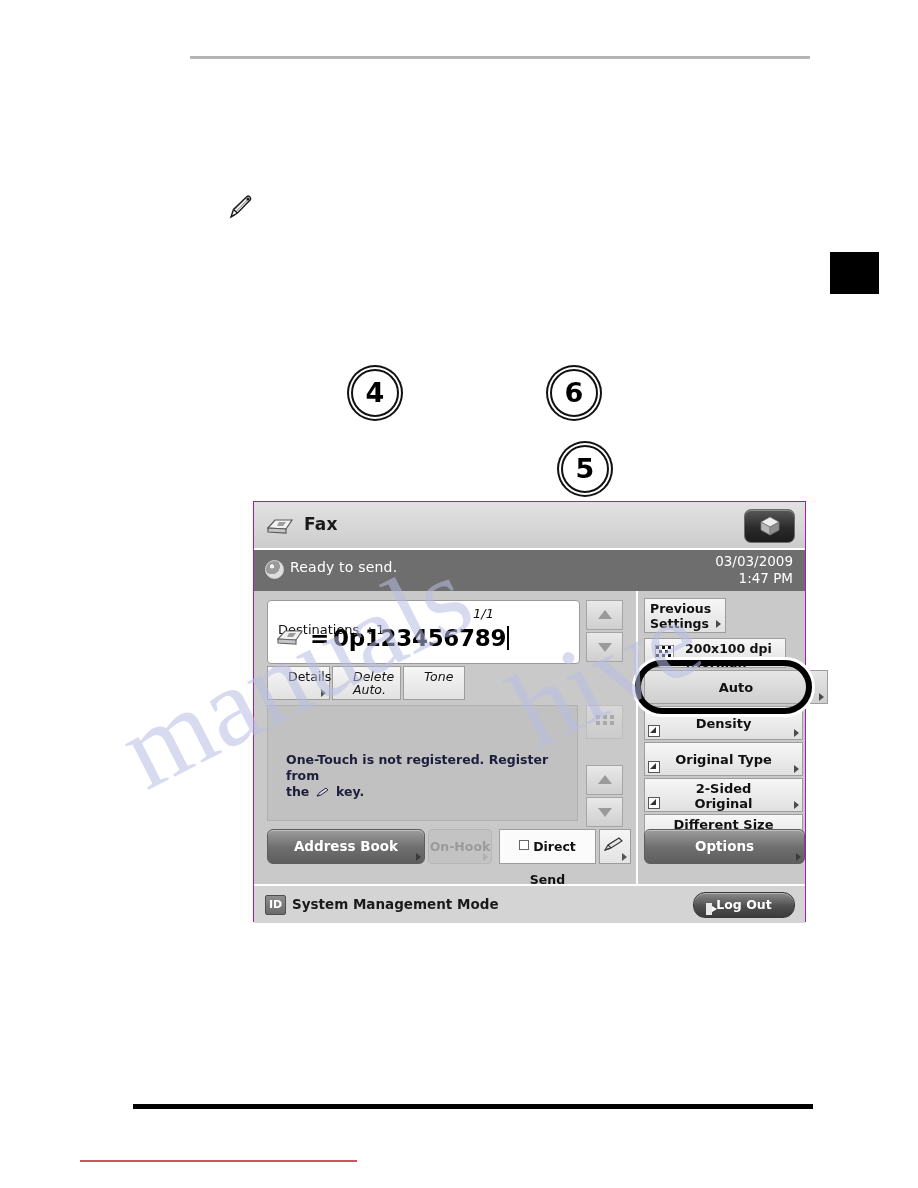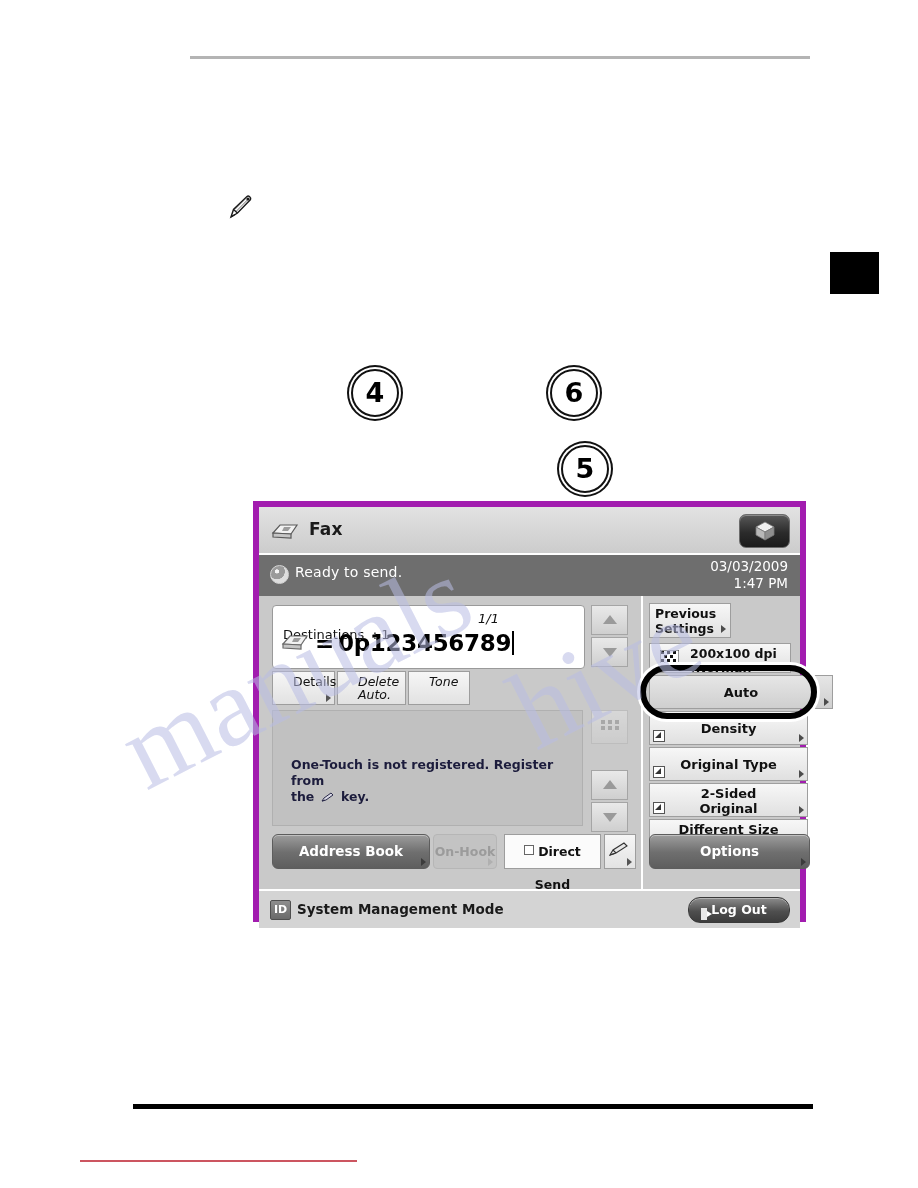--- a/index.html
+++ b/index.html
@@ -94,21 +94,21 @@
   #callout-4 { left: 351px; top: 369px; }
   #callout-6 { left: 550px; top: 369px; }
   #callout-5 { left: 561px; top: 445px; }
 
   
   #fax-panel {
     position: absolute;
     left: 253px; top: 501px;
     width: 553px; height: 421px;
     background: #c9c9c9;
-    border: 6px solid #a21caf;
+    border: 1px solid #a21caf;
     box-sizing: border-box;
     font-family: "DejaVu Sans", sans-serif;
     z-index: 20;
   }
 
   
   .panel-titlebar {
     position: relative;
     height: 46px;
     background: linear-gradient(#e2e2e2, #cccccc);

